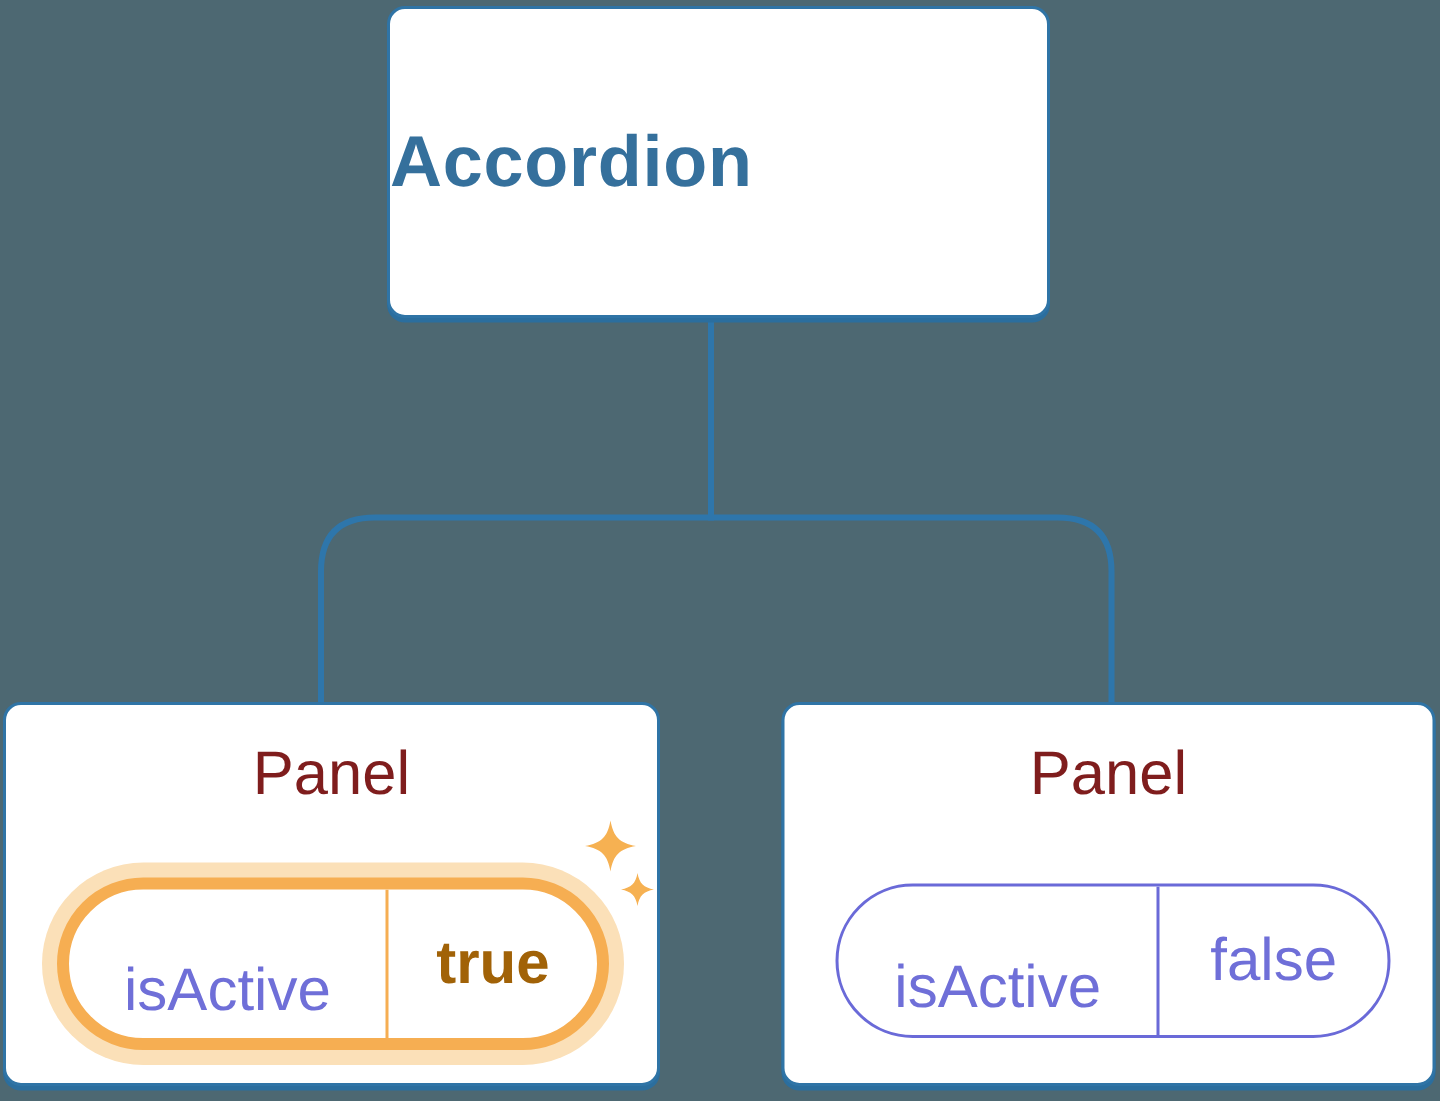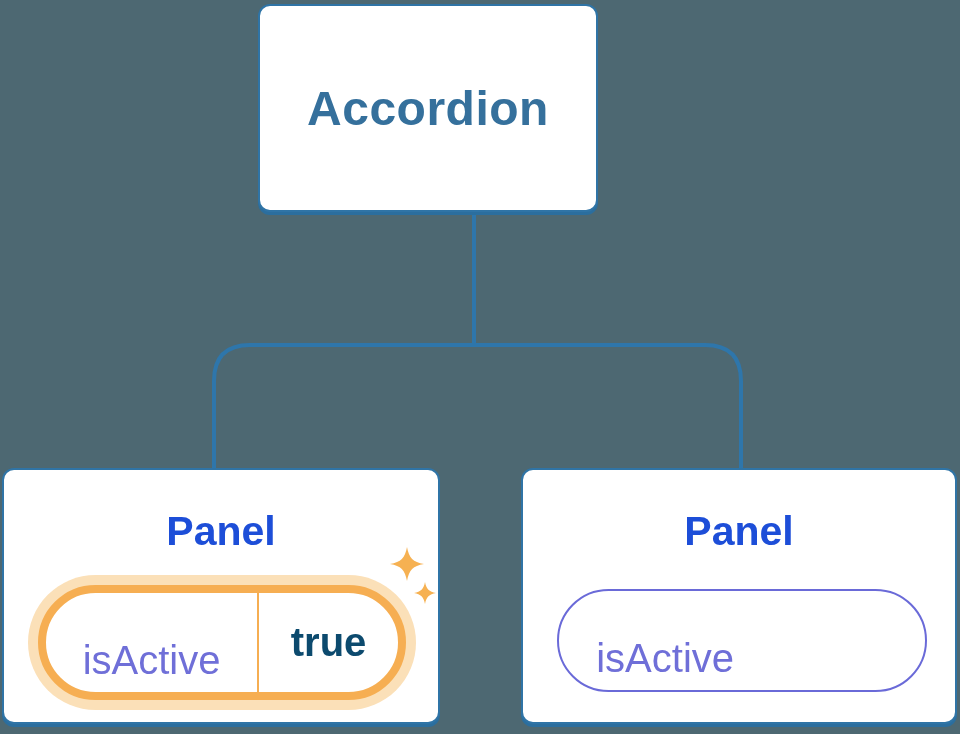--- a/index.html
+++ b/index.html
@@ -20,43 +20,43 @@
   .node {
     position: absolute;
     background: #ffffff;
     border: 2.5px solid #2f74a6;
     border-radius: 12px;
     box-shadow: 0 3px 0 #2b6e9e;
     box-sizing: border-box;
   }
   .node-accordion {
     left: 258px; top: 4px;
-    width: 340px; height: 208px;
+    width: 442px; height: 208px;
     display: flex;
     align-items: center;
-    justify-content: center;
+    justify-content: flex-start;
   }
   .accordion-label {
     font-size: 48px;
     font-weight: 600;
     color: #35709c;
     letter-spacing: 0.5px;
   }
   .node-panel {
     top: 468px;
     width: 438px; height: 256px;
   }
   .panel-left  { left: 2px; }
   .panel-right { left: 521px; width: 436px; }
   .panel-label {
     text-align: center;
-    margin-top: 38px;
+    margin-top: 22px;
     font-size: 41px;
-    font-weight: 700;
-    color: #1d4ed8;
+    font-weight: 400;
+    color: #7f1d1d;
   }
   .pill {
     position: absolute;
     display: flex;
     align-items: stretch;
     box-sizing: border-box;
     border-radius: 999px;
     background: #ffffff;
     overflow: hidden;
   }
@@ -75,21 +75,21 @@
     display: flex;
     align-items: center;
     justify-content: center;
     font-size: 40px;
   }
   .cell-name { flex: 0 0 60%; color: #6f6fd8; margin-top: 36px; }
   .pill-inactive .cell-name { flex-basis: 58%; }
   .cell-value { flex: 1 1 auto; }
   .pill-active .cell-value {
     border-left: 2.5px solid #f6ae52;
-    color: #0c4a6e;
+    color: #a16207;
     font-weight: 700;
   }
   .pill-inactive .cell-value {
     border-left: 2.5px solid #6a6ad8;
     color: #6f6fd8;
   }
   .sparkles-svg {
     position: absolute;
     left: 383px; top: 74px;
     width: 54px; height: 64px;
@@ -122,16 +122,17 @@
       <path d="M20 3 C22 14.05 25.95 18 37 20 C25.95 22 22 25.95 20 37 C18 25.95 14.05 22 3 20 C14.05 18 18 14.05 20 3 Z" fill="#f6b152"></path>
       <path d="M38 38 C39.3 45.2 42.2 47.7 49 49 C42.2 50.3 39.3 52.8 38 60 C36.7 52.8 33.8 50.3 27 49 C33.8 47.7 36.7 45.2 38 38 Z" fill="#f6b152"></path>
     </svg>
   </div>
 
   <div class="node node-panel panel-right">
     <div class="panel-label">Panel</div>
 
     <div class="pill pill-inactive">
       <div class="pill-cell cell-name">isActive</div>
+      <div class="pill-cell cell-value">false</div>
     </div>
   </div>
 
 </div>
 
 </body></html>

